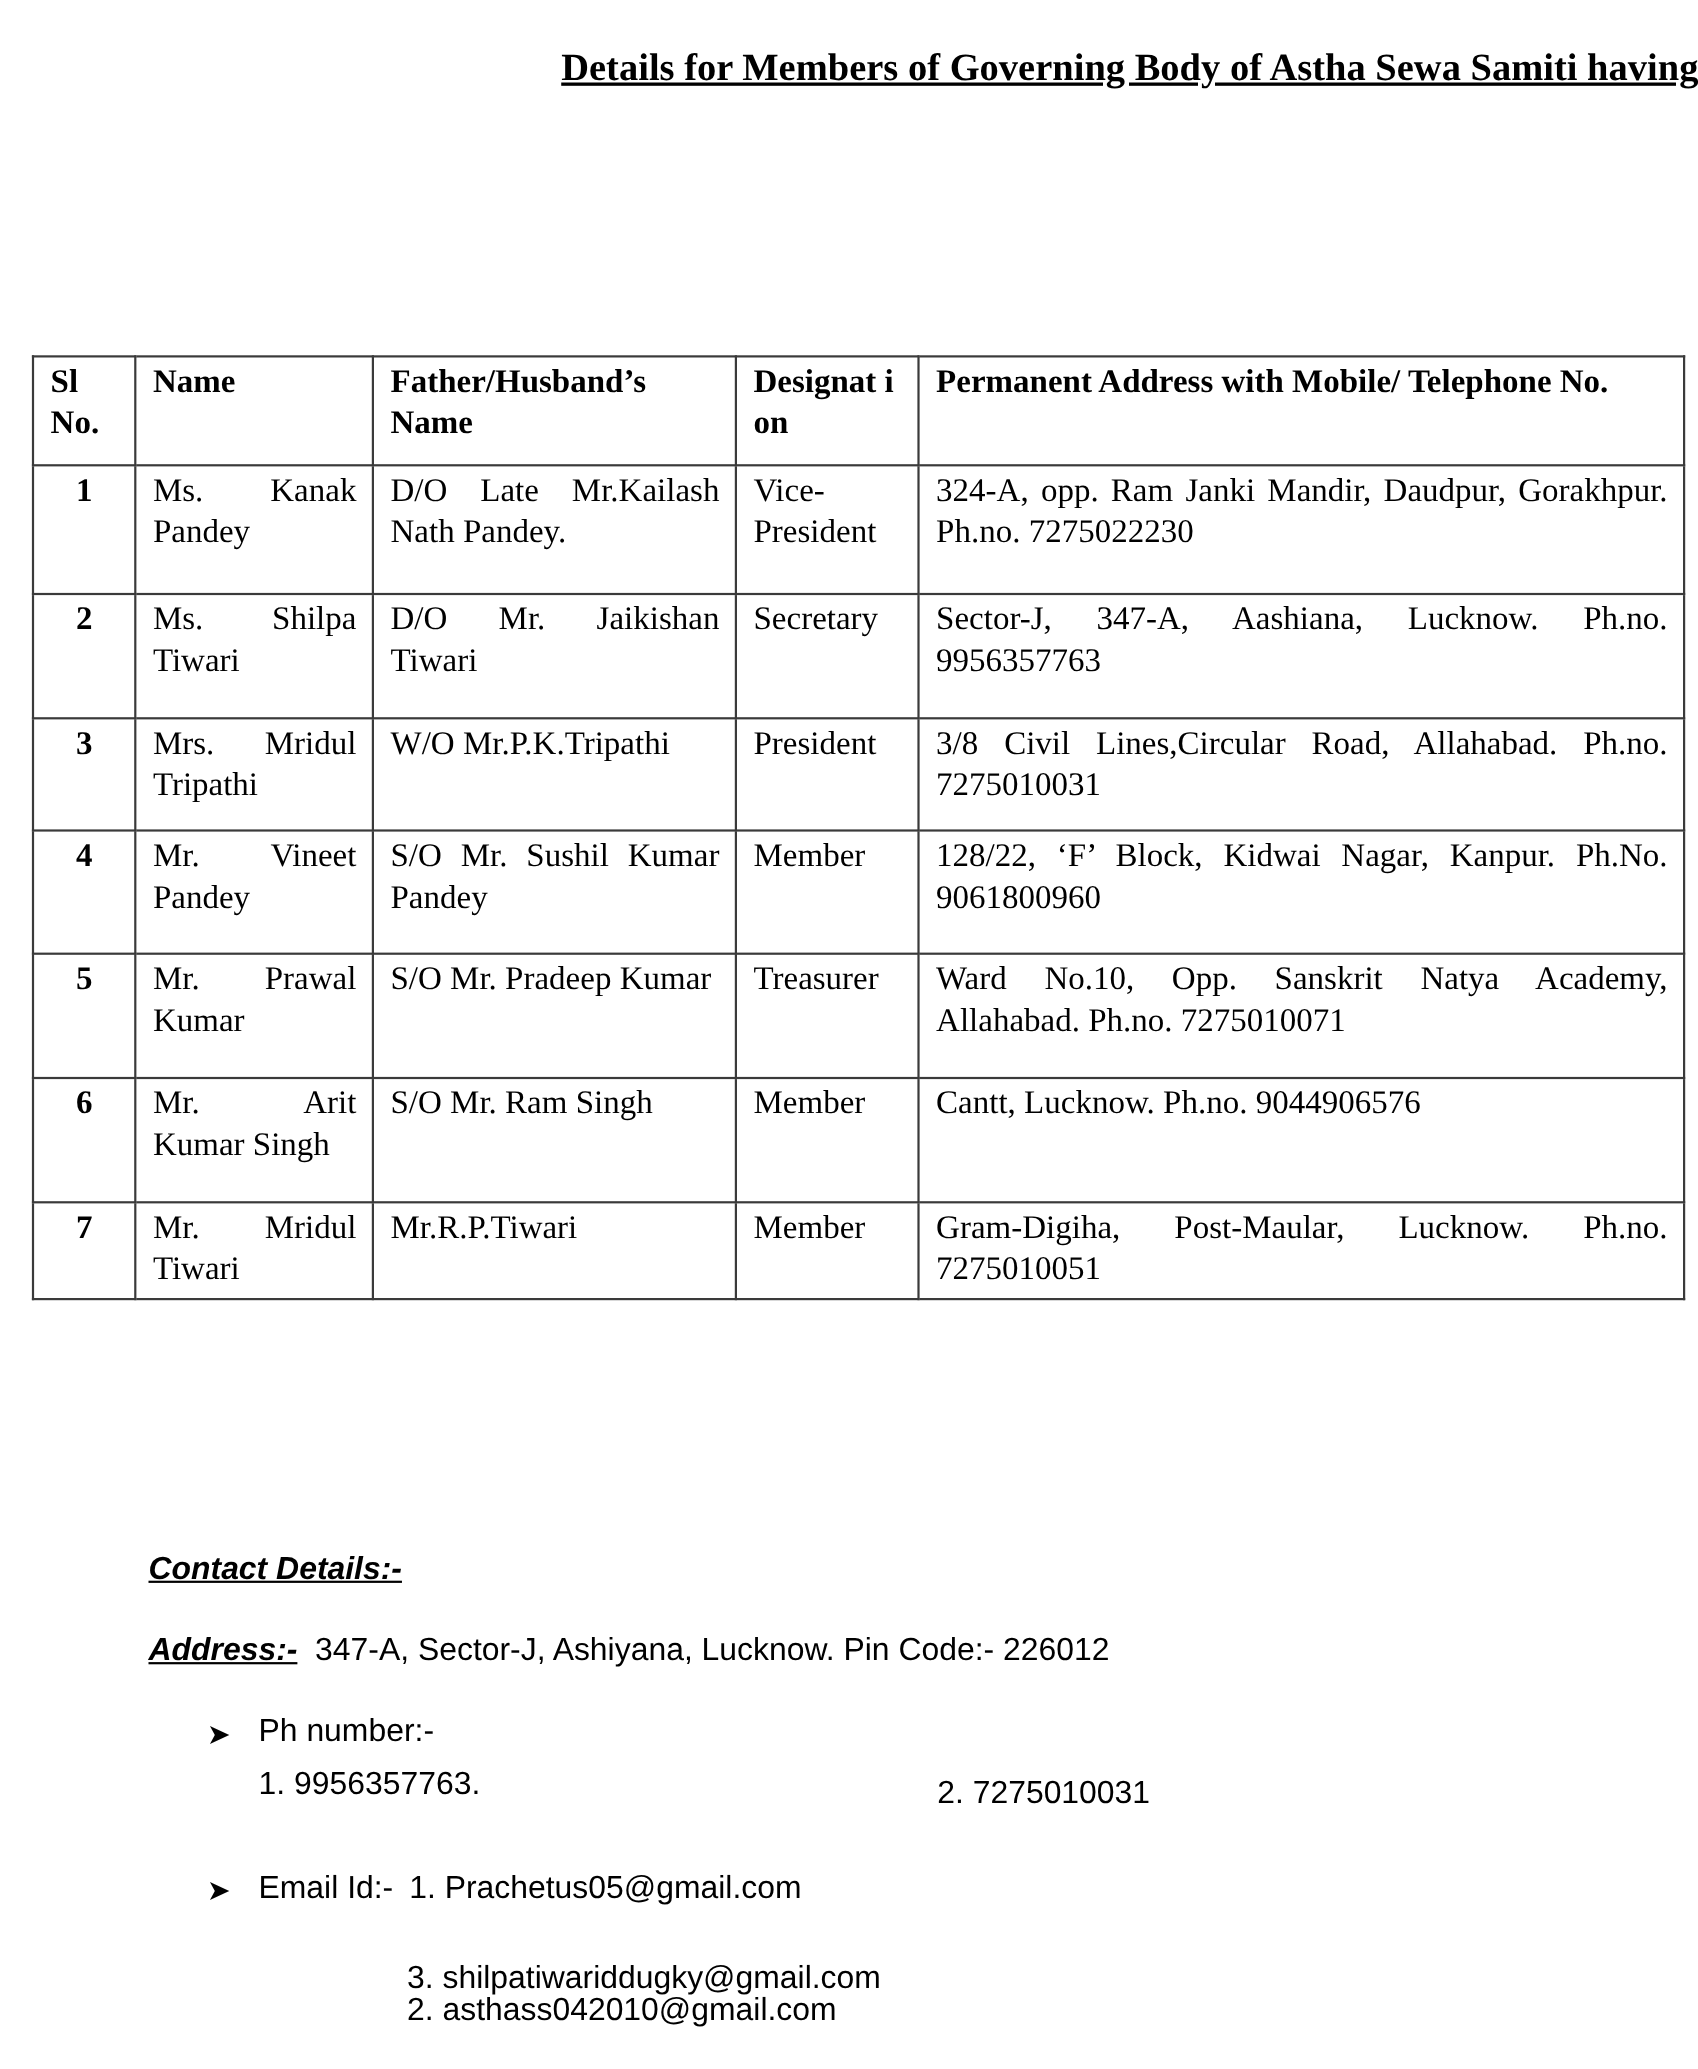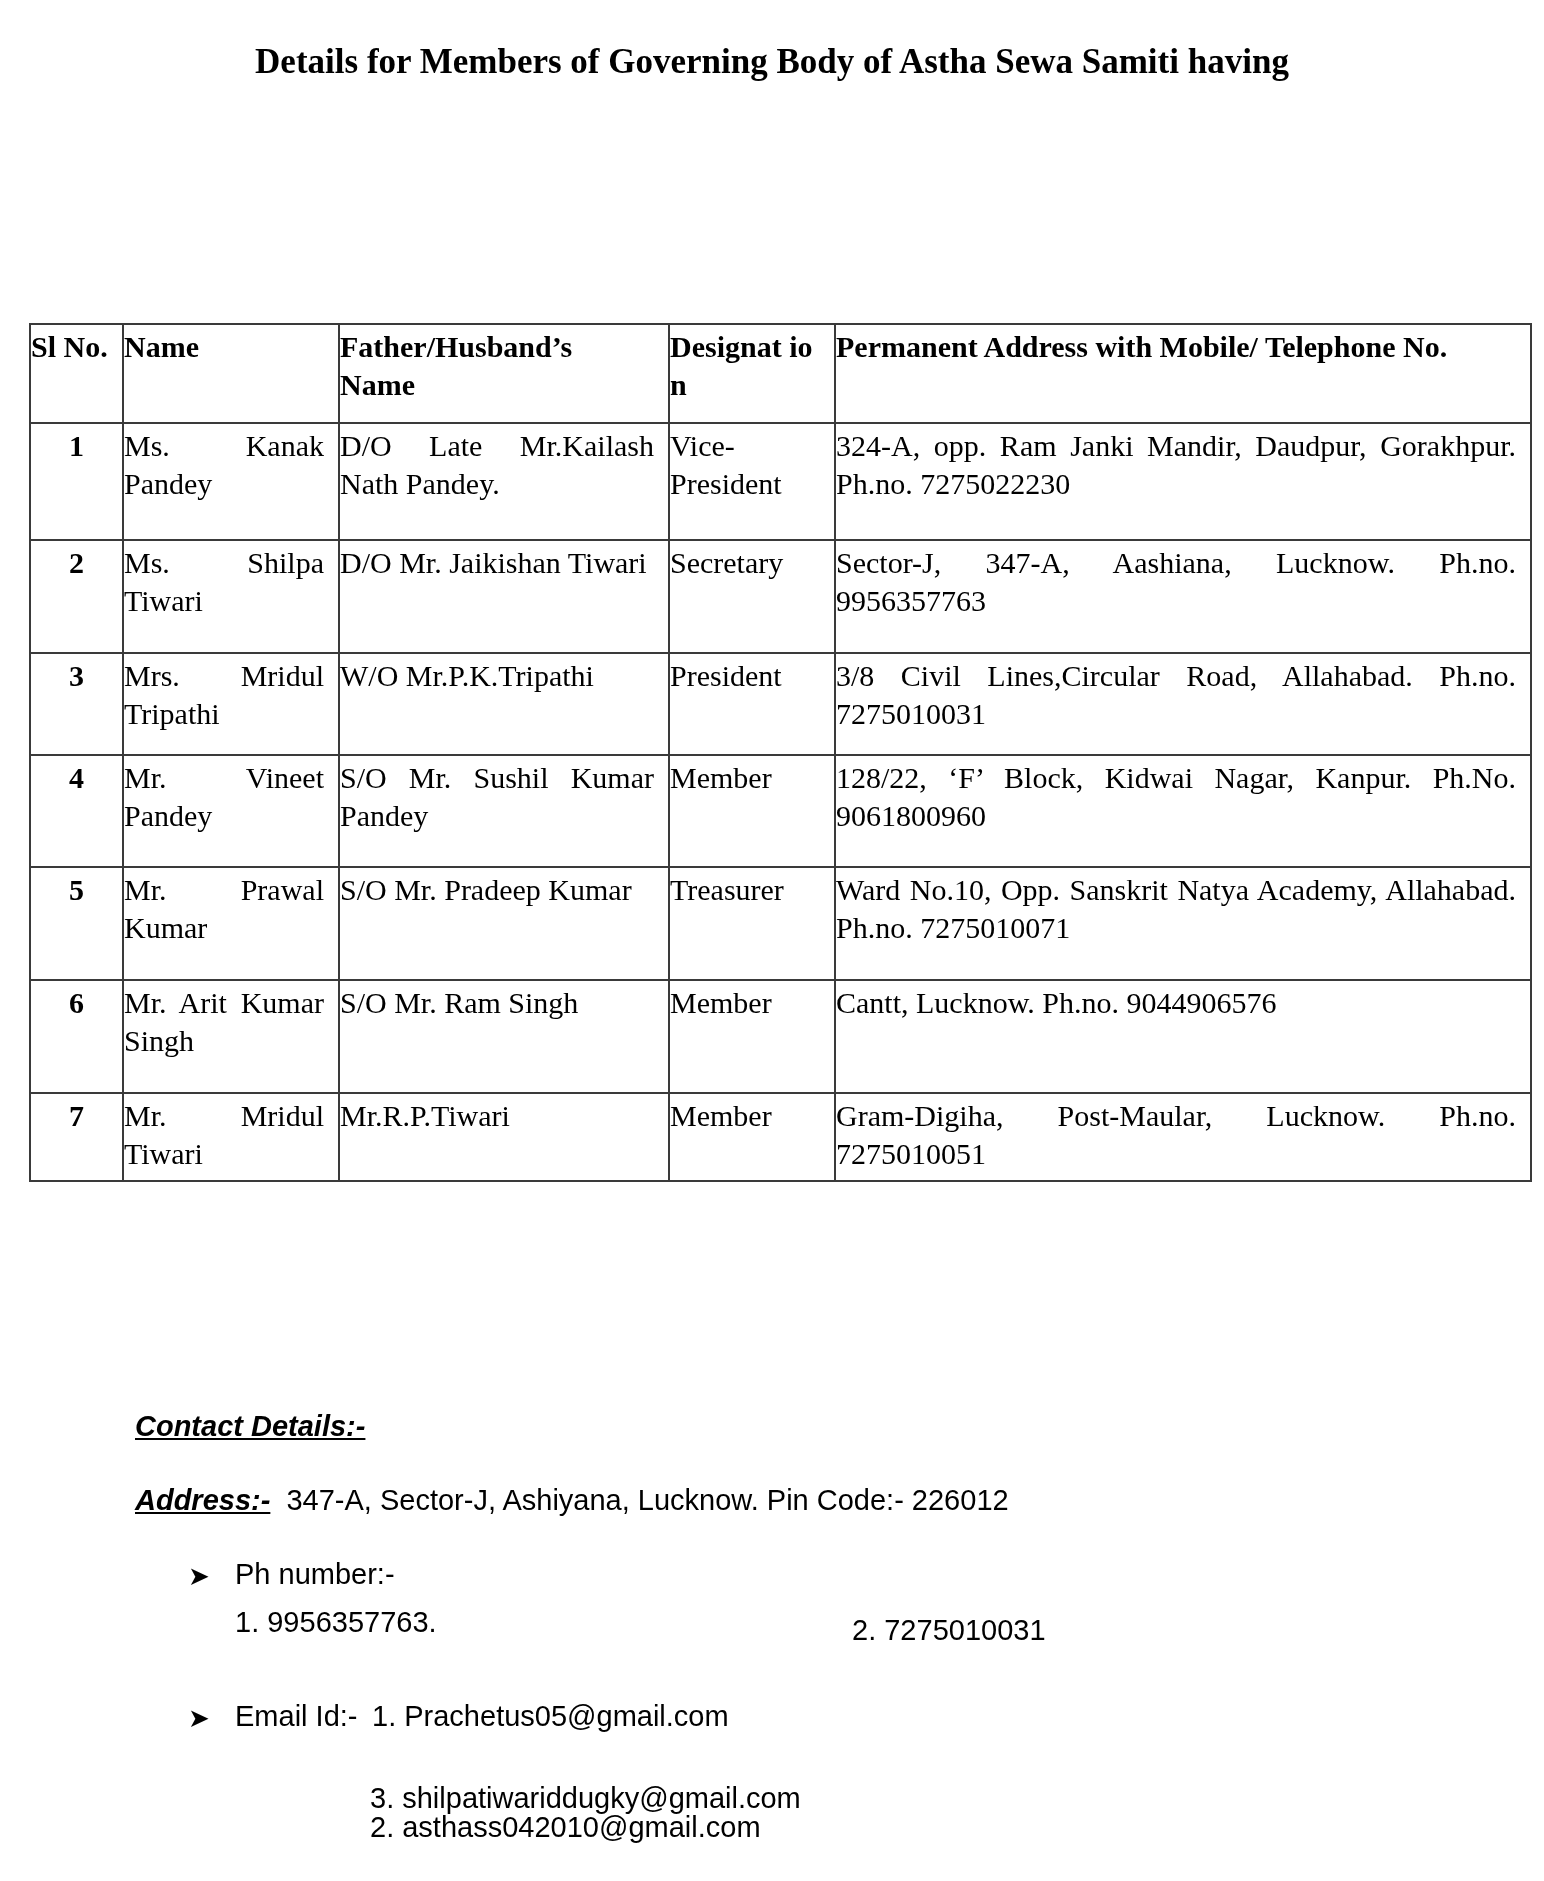--- a/index.html
+++ b/index.html
@@ -1,30 +1,30 @@
 <!DOCTYPE html>
 <html><head>
 <meta charset="utf-8">
 <style>
   html, body { margin:0; padding:0; background:#ffffff; }
   body { width:1544px; height:1881px; position:relative; overflow:hidden; color:#000; }
   .serif { font-family: "Liberation Serif", "DejaVu Serif", serif; }
   .sans { font-family: "Liberation Sans", "DejaVu Sans", sans-serif; }
   .title {
     position:absolute; left:0; width:1544px; top:36px;
-    text-align:center; font-weight:bold; font-size:35px; line-height:51px;
+    text-align:right; font-weight:bold; font-size:35px; line-height:51px;text-decoration:underline;
   }
   .title div { white-space:nowrap; }
   table.members {
     position:absolute; left:29px; top:323px; width:1501px;
     border-collapse:collapse; font-size:30px; line-height:38px;
     table-layout:fixed;
   }
   table.members td, table.members th {
-    border:2px solid #3a3a3a; vertical-align:top; padding:3px 14px 0 0;
+    border:2px solid #3a3a3a; vertical-align:top; padding:3px 14px 0 15px;
     text-align:justify; text-align-last:auto;
   }
   table.members th { font-weight:bold; text-align:left; }
   table.members th.addr-h { text-align:justify; }
   table.members td.sl { text-align:center; font-weight:bold; padding-left:4px; padding-right:4px; }
   .just { text-align:justify; text-align-last:left; }
   .contact { position:absolute; font-size:29px; white-space:nowrap; }
   .u { text-decoration:underline; font-weight:bold;font-style:italic; }
   .b { font-weight:normal;margin-top:34px; }
   .arrow { position:absolute; font-size:26px; }

